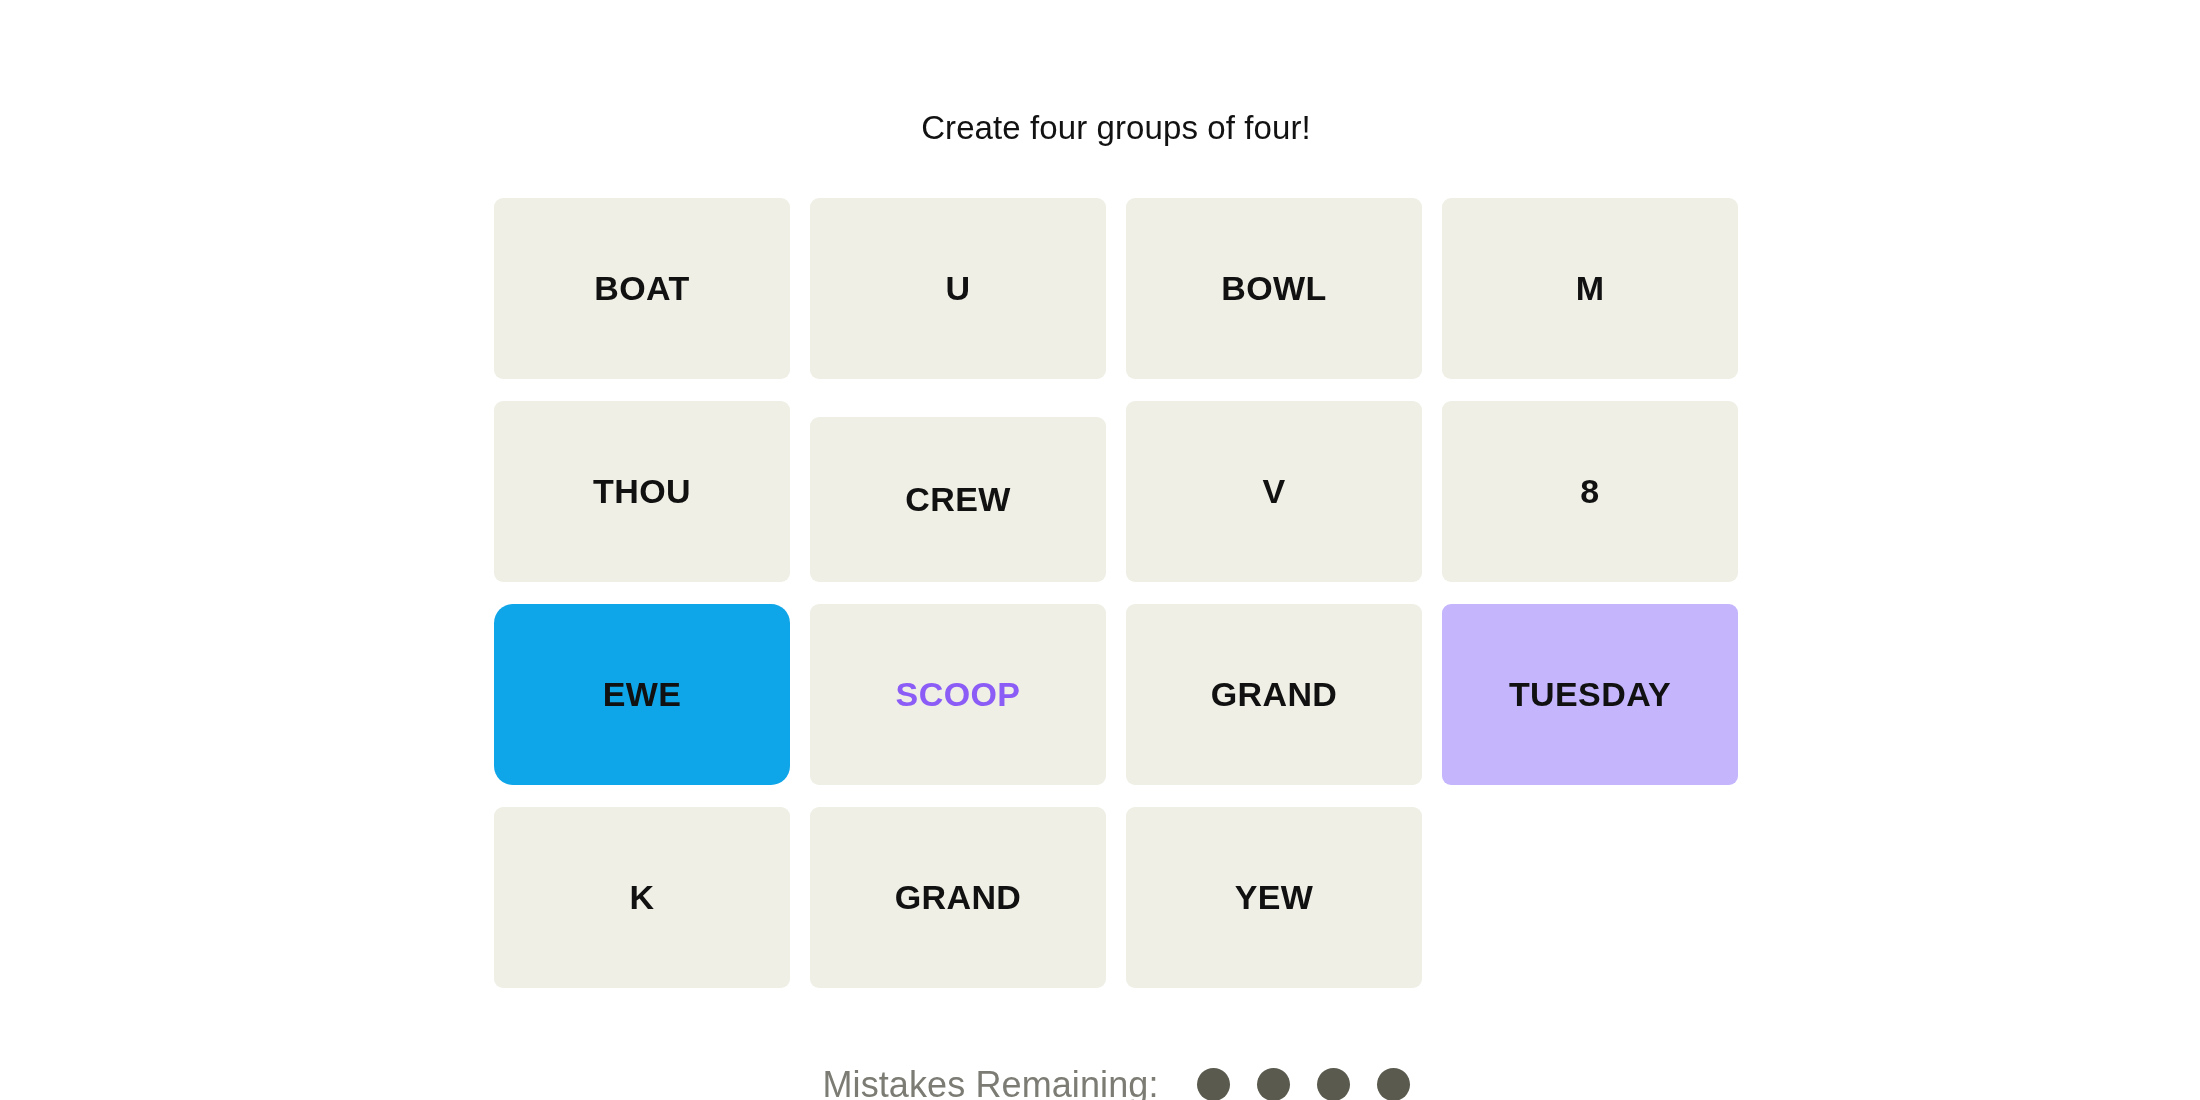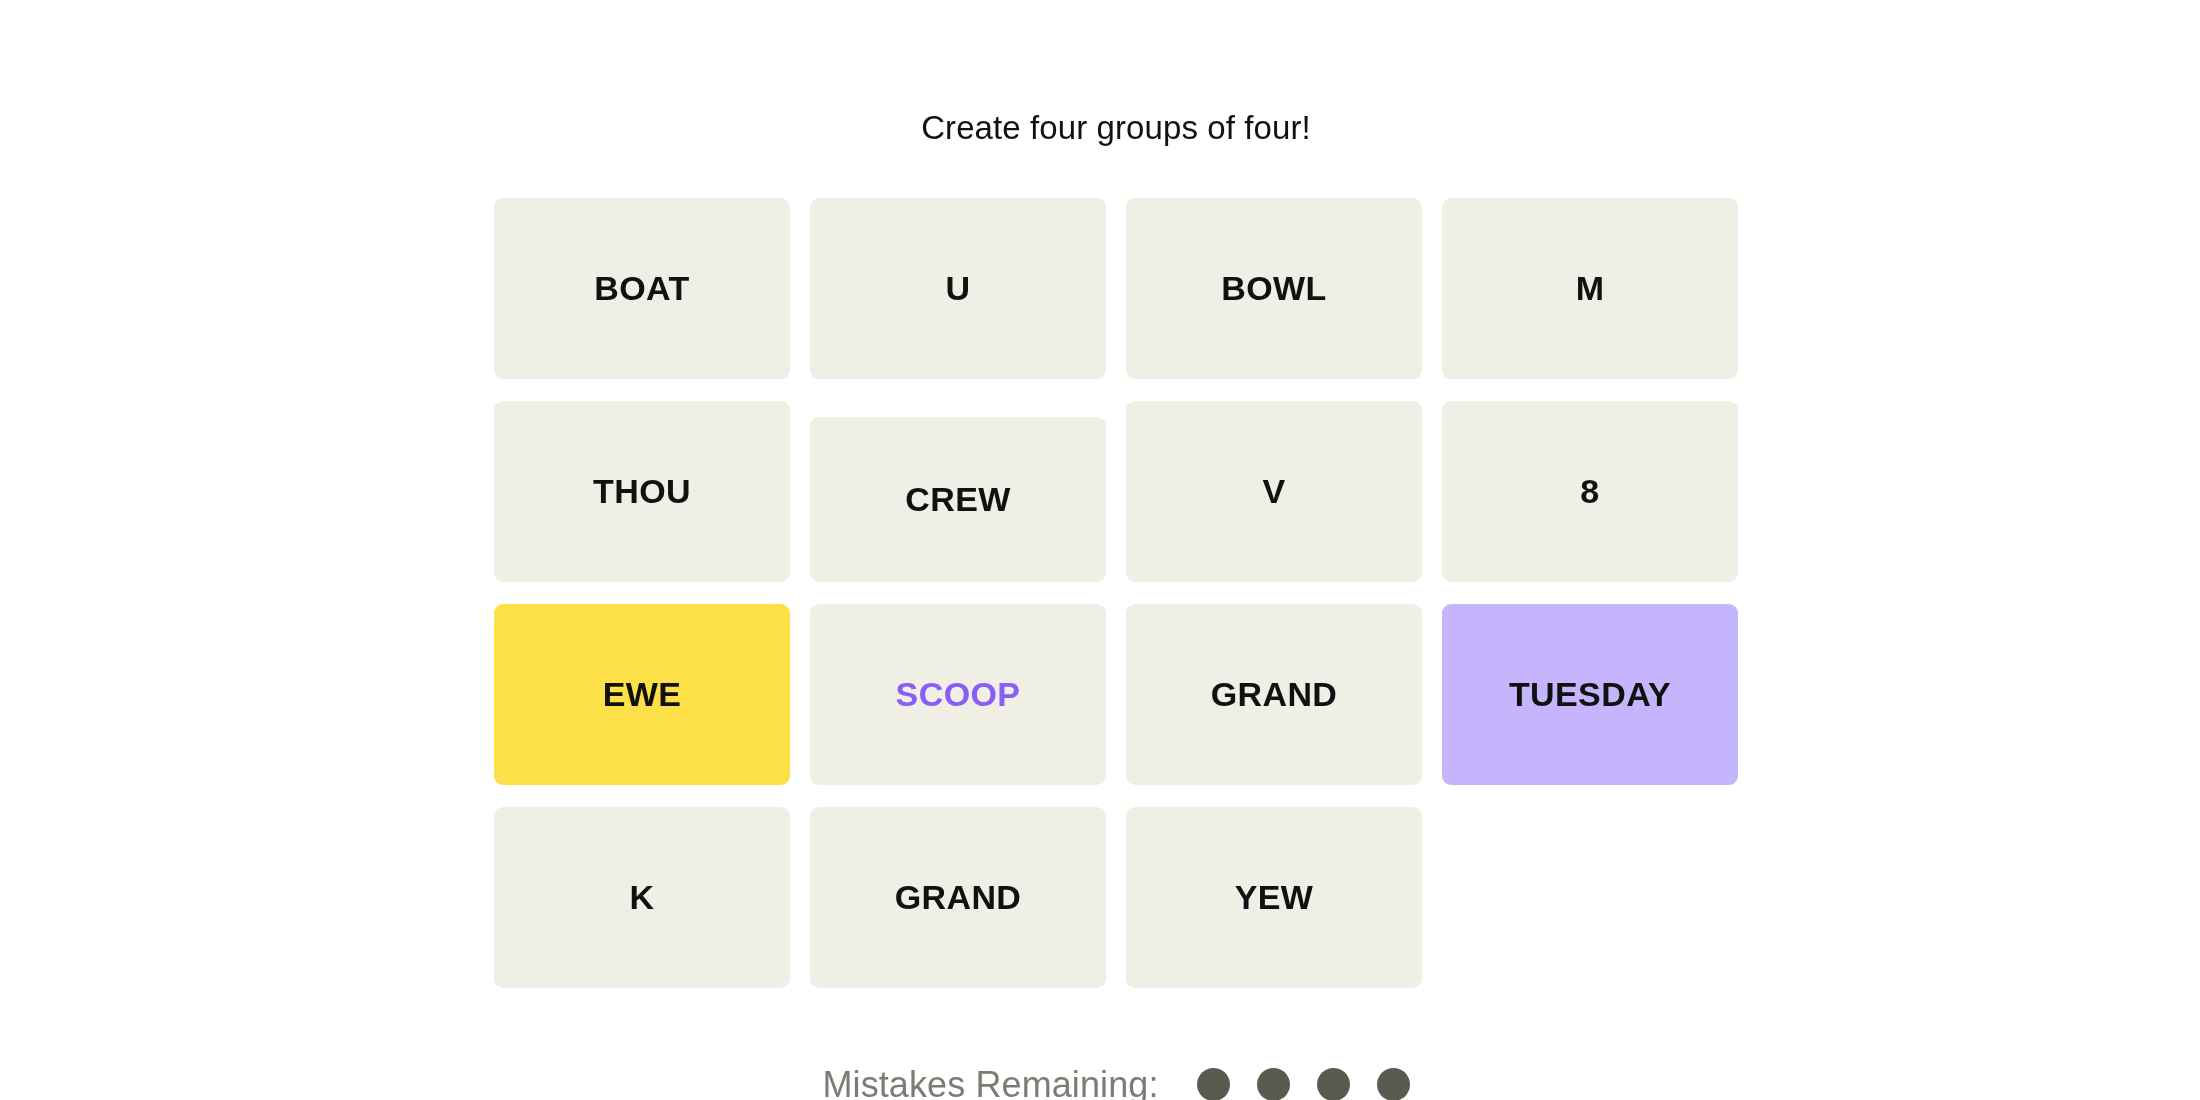--- a/index.html
+++ b/index.html
@@ -128,21 +128,21 @@
       </button>
       <button class="tile" style="background: rgb(239, 239, 230); margin-top: 16px;">
         <span class="tile-label" style="color: rgb(17, 17, 17);">CREW</span>
       </button>
       <button class="tile" style="background: rgb(239, 239, 230);">
         <span class="tile-label" style="color: rgb(17, 17, 17);">V</span>
       </button>
       <button class="tile" style="background: rgb(239, 239, 230);">
         <span class="tile-label" style="color: rgb(17, 17, 17);">8</span>
       </button>
-      <button class="tile" style="background: #fde047;">
+      <button class="tile" style="background: #0ea5e9; border-radius: 19px;">
         <span class="tile-label" style="color: rgb(17, 17, 17);">EWE</span>
       </button>
       <button class="tile" style="background: rgb(239, 239, 230);">
         <span class="tile-label" style="color: #8b5cf6;">SCOOP</span>
       </button>
       <button class="tile" style="background: rgb(239, 239, 230);">
         <span class="tile-label" style="color: rgb(17, 17, 17);">GRAND</span>
       </button>
       <button class="tile" style="background: #c4b5fd;">
         <span class="tile-label" style="color: rgb(17, 17, 17);">TUESDAY</span>

